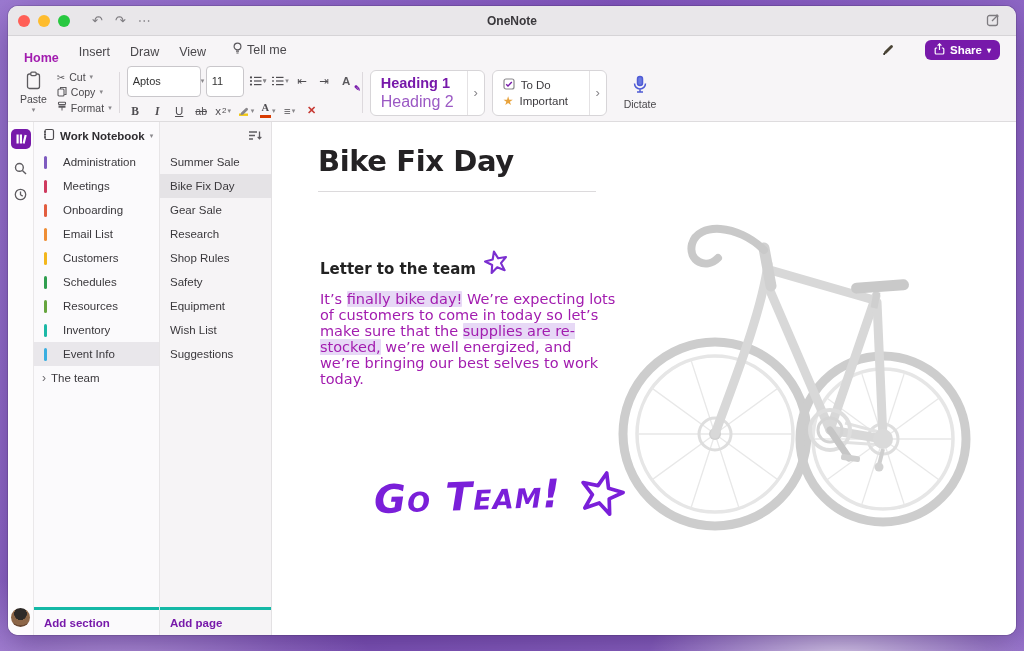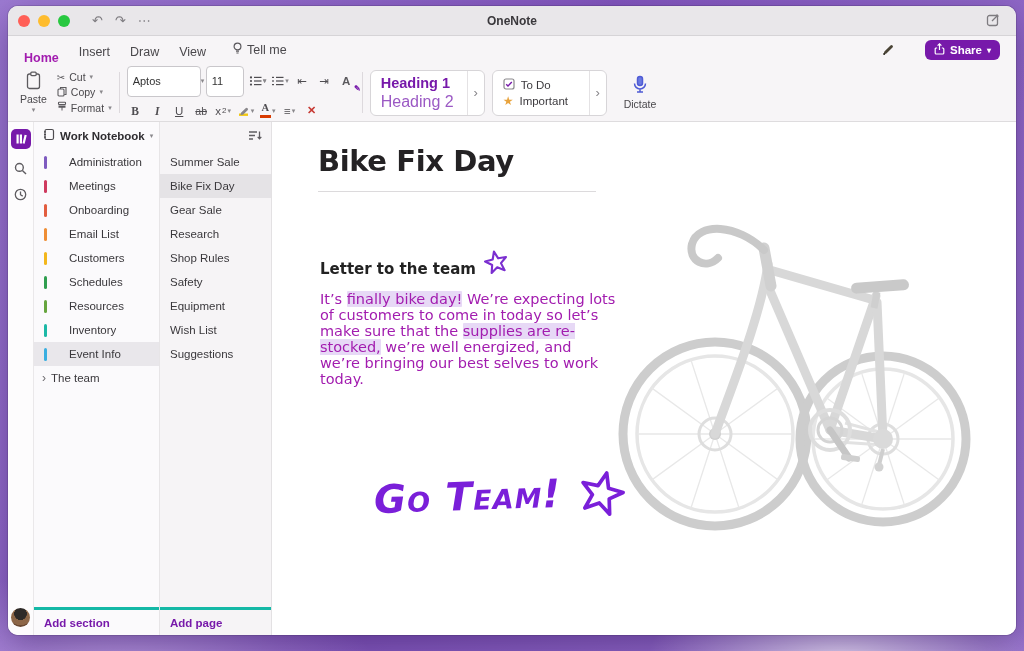--- a/index.html
+++ b/index.html
@@ -79,21 +79,21 @@
   .main{ flex:1; display:flex; min-height:0; }
   .rail{ width:26px; background:#fdfcfd; border-right:1px solid #eae8ea; display:flex; flex-direction:column; align-items:center; padding-top:7px; gap:13px;}
   .nbbtn{ width:20px; height:20px; background:#7719aa; border-radius:5px; display:flex; align-items:center; justify-content:center; cursor:pointer;}
   .railico{ color:#5f5d61; display:flex; cursor:pointer;}
   .avatar{ margin-top:auto; margin-bottom:8px; width:19px; height:19px; border-radius:50%;
     background:radial-gradient(circle at 50% 30%, #2e2a28 0 38%, #8d6748 39% 70%, #6b4a33 71%); cursor:pointer;}
   .secpanel{ width:126px; background:#fbfafc; border-right:1px solid #e7e5e7; display:flex; flex-direction:column;}
   .nb-head{ height:28px; display:flex; align-items:center; gap:5px; padding:0 9px; cursor:pointer; flex:0 0 auto;}
   .nb-head .nbname{ font-size:11.5px; font-weight:700; color:#2e2c30; white-space:nowrap;}
   .sec-list{ display:flex; flex-direction:column; }
-  .sec-row{ display:flex; align-items:center; gap:22px; padding:0 8px 0 10px; height:24px; font-size:11.5px; color:#3a383c; cursor:pointer;}
+  .sec-row{ display:flex; align-items:center; gap:16px; padding:0 8px 0 10px; height:24px; font-size:11.5px; color:#3a383c; cursor:pointer;}
   .sec-row.selected{ background:#e9e7eb; }
   .sec-bar{ width:3px; height:13px; border-radius:2px; flex:0 0 auto;}
   .sec-label{ white-space:nowrap; overflow:hidden; text-overflow:ellipsis;}
   .lock{ margin-left:auto; display:flex; }
   .sec-group{ display:flex; align-items:center; gap:5px; padding:0 8px; height:24px; font-size:11.5px; color:#3a383c; cursor:pointer;}
   .gchev{ color:#6e6c70; font-size:12px; }
   .panel-foot{ margin-top:auto; height:28px; border-top:3px solid #14b8a6; display:flex; align-items:center; padding:0 10px; flex:0 0 auto;}
   .addlink{ color:#7719aa; font-size:11.5px; font-weight:700; cursor:pointer; white-space:nowrap;}
   .pagepanel{ width:112px; background:#f6f4f6; border-right:1px solid #e3e1e3; display:flex; flex-direction:column;}
   .pages-head{ height:28px; display:flex; align-items:center; justify-content:flex-end; padding:0 9px; flex:0 0 auto;}

